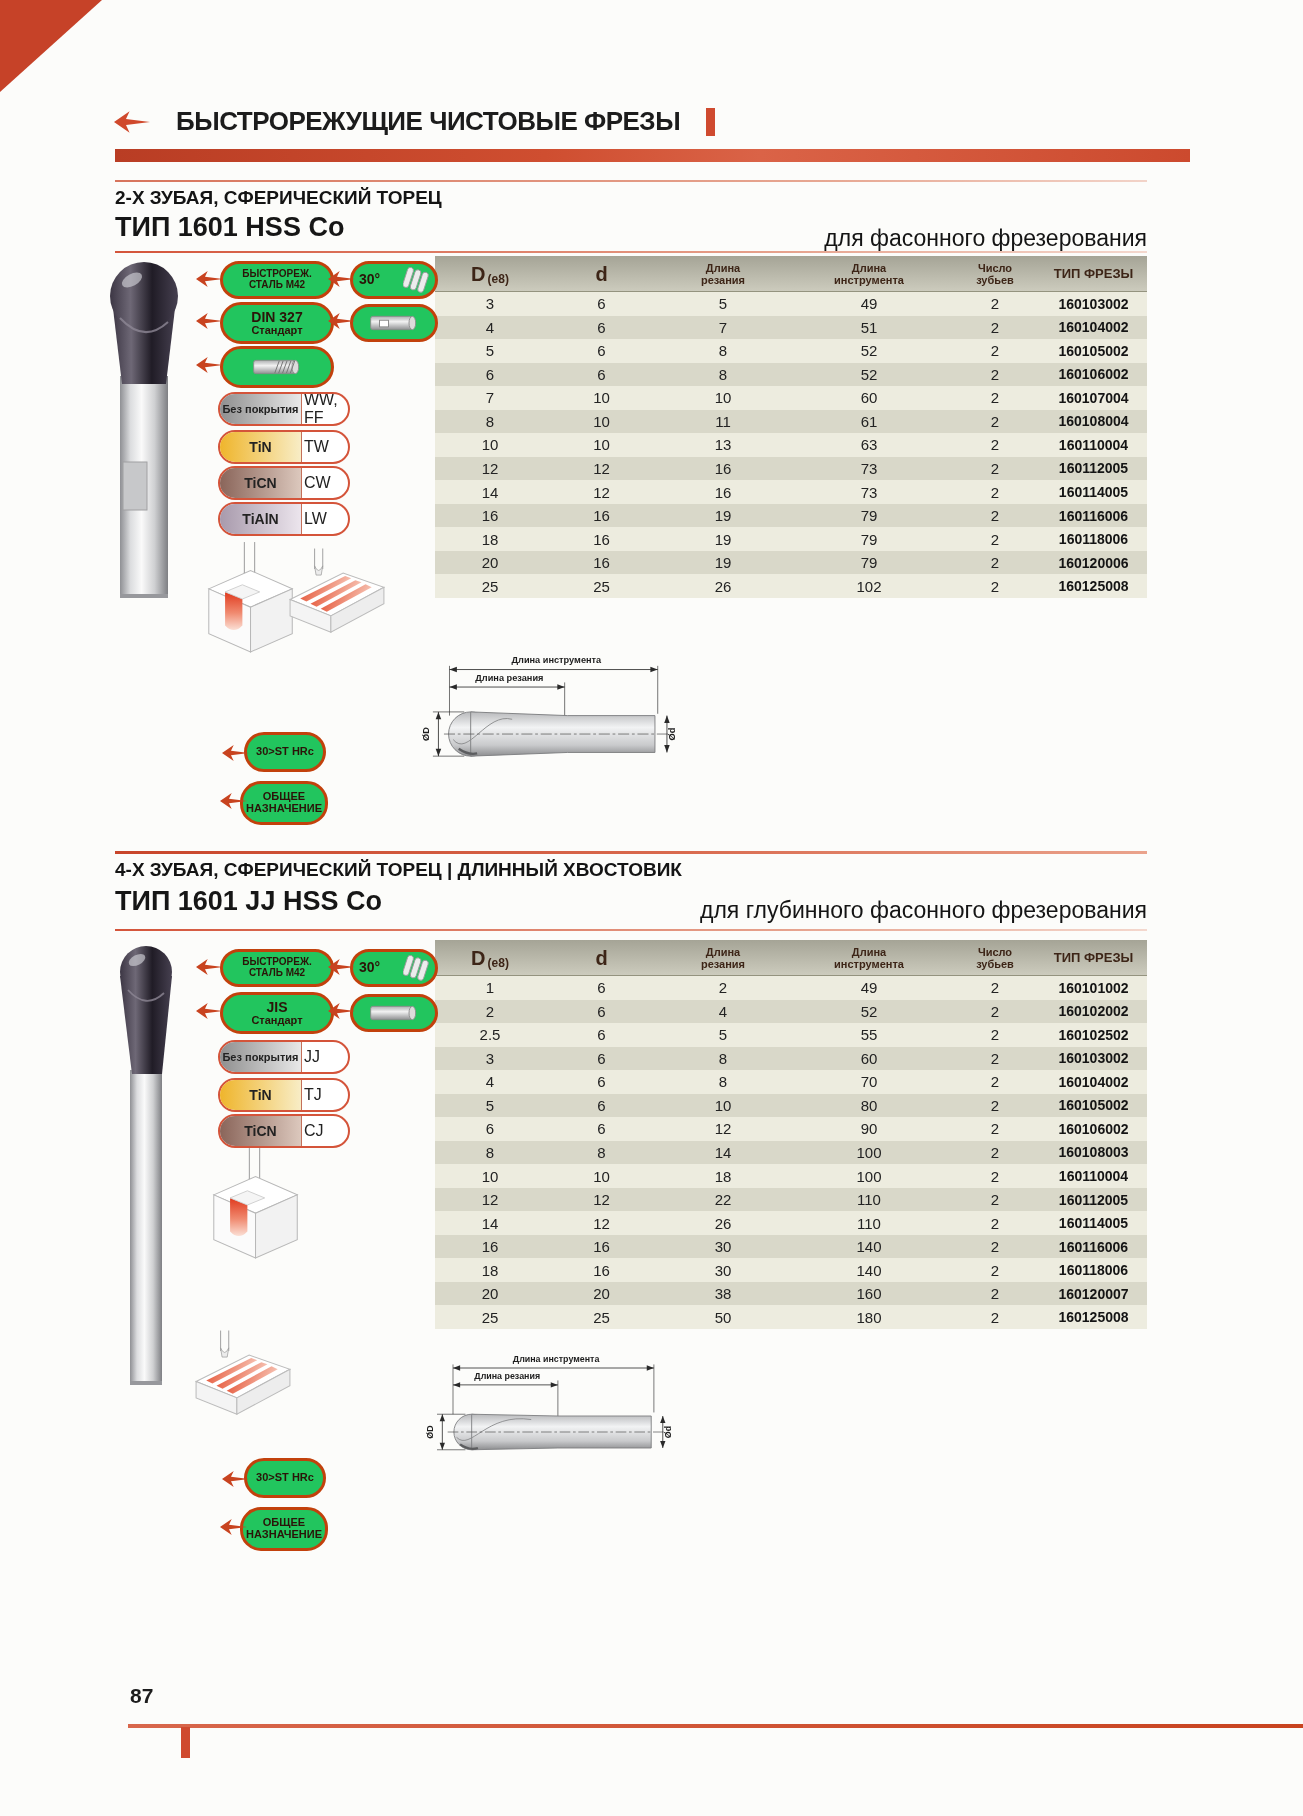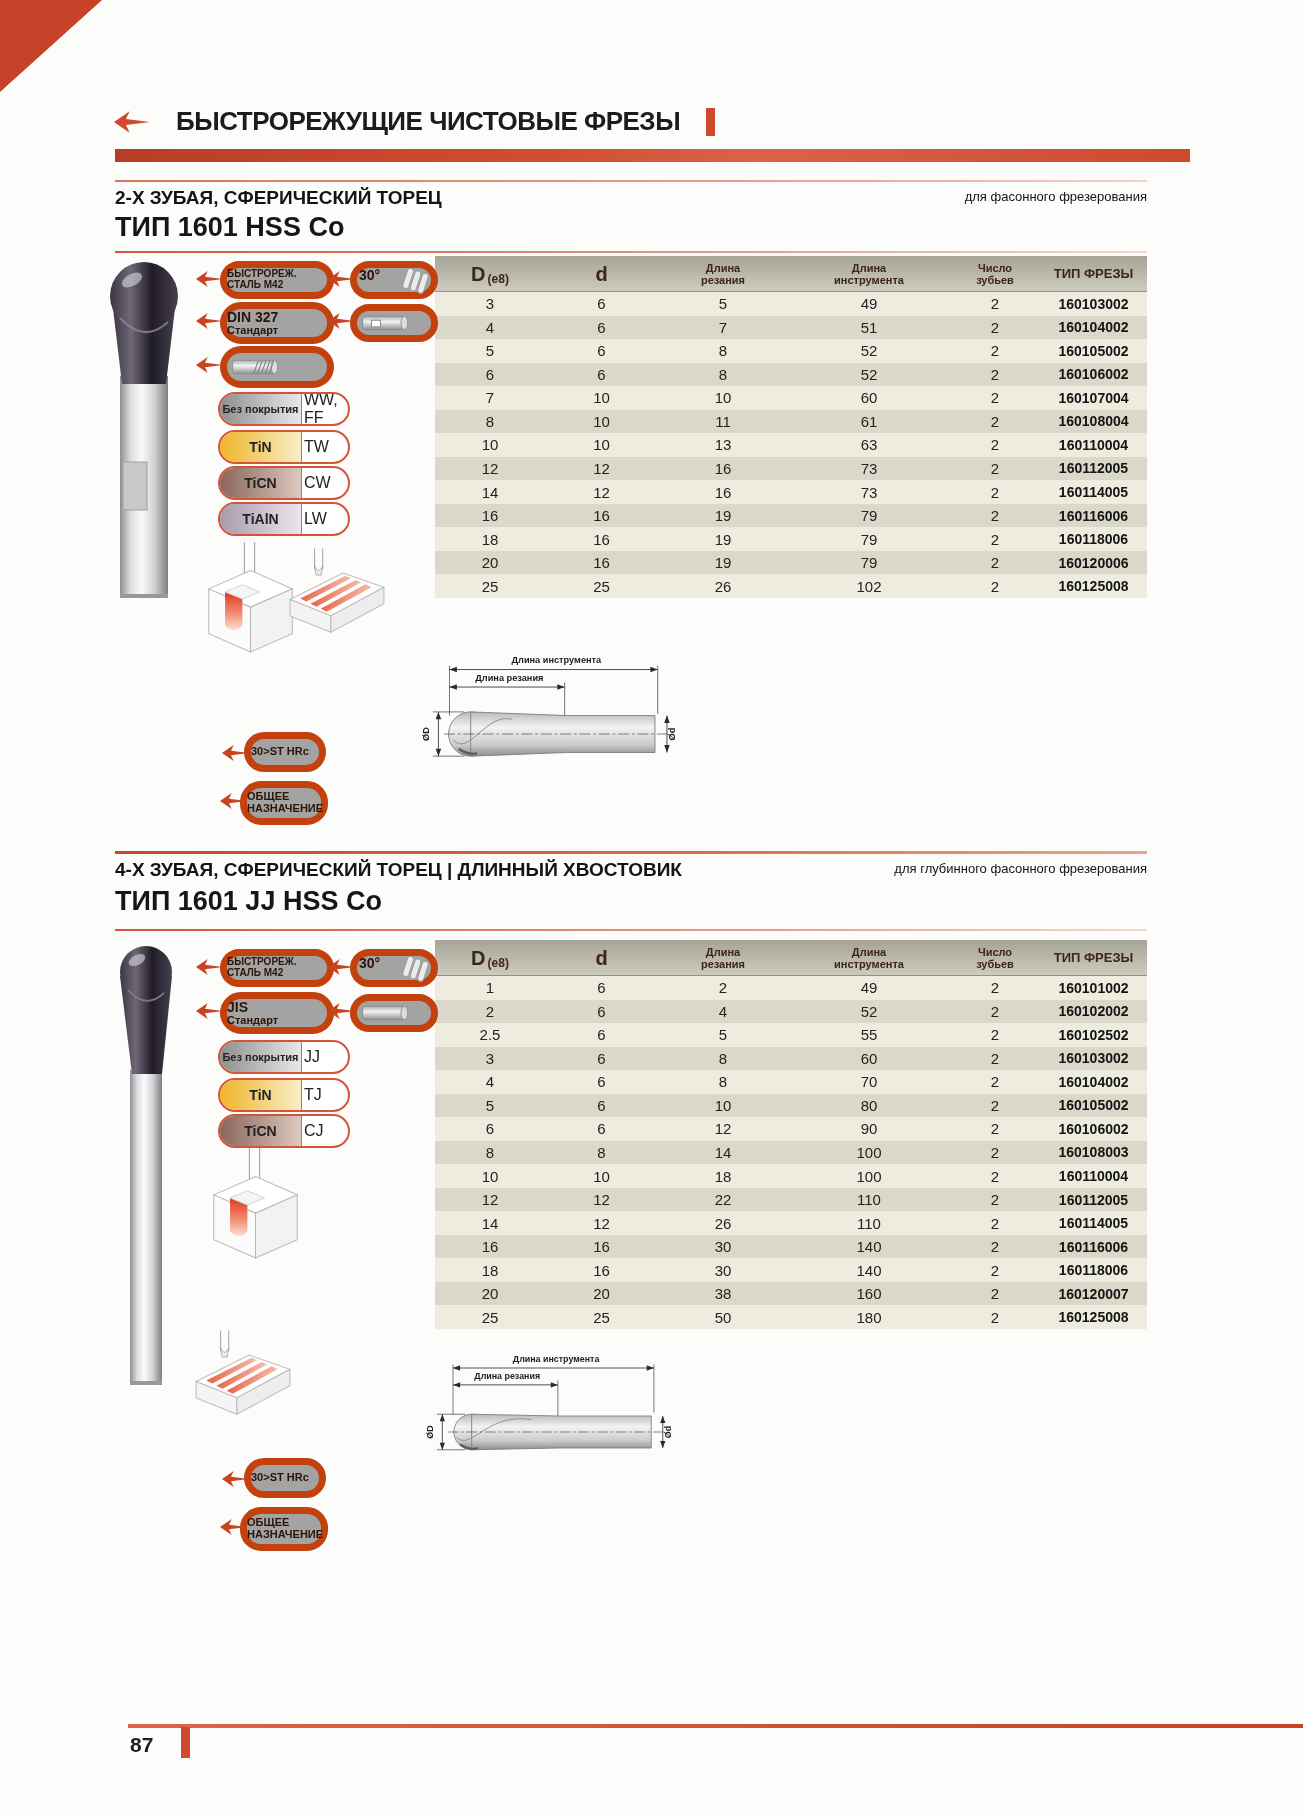--- a/index.html
+++ b/index.html
@@ -16,29 +16,29 @@
   .hdr-arrow { width:36px; height:26px; }
   .hdr-title { font-size:26px; font-weight:bold; color:#1c1c1c; letter-spacing:-0.5px; white-space:nowrap; }
   .hdr-tick { width:9px; height:28px; background:#cf4a2f; }
   .thick-bar { position:absolute; left:115px; top:149px; width:1075px; height:13px;
                background:linear-gradient(90deg,#b93d24,#cf4e30 40%,#da6347 60%,#cc4a2e); }
   .thin-bar { position:absolute; left:115px; top:180px; width:1032px; height:2px;
               background:linear-gradient(90deg,#d7745c,#e7a893 70%,#f2d3c8); }
 
   
   .sec-sub { position:absolute; font-size:19px; font-weight:bold; color:#141414; white-space:nowrap; }
-  .sec-app { position:absolute; font-size:13px; color:#141414; white-space:nowrap; }
+  .sec-app { position:absolute; font-size:23px; color:#141414; white-space:nowrap;margin-top:36px; }
   .sec-type { position:absolute; font-size:27px; font-weight:bold; color:#161616; white-space:nowrap; }
   .sec-line { position:absolute; height:2px; background:linear-gradient(90deg,#d4543a,#e6a28d 65%,#f4d8ce); }
   .sec-div  { position:absolute; height:3px; background:linear-gradient(90deg,#c8452a,#d96a4e 55%,#e9a globe); background:linear-gradient(90deg,#c8452a,#d96a4e 55%,#eda induced); background:linear-gradient(90deg,#c8452a,#d96a4e 55%,#eaa38c); }
 
   
   .swoosh { position:absolute; width:27px; height:18px; z-index:3; }
-  .badge { position:absolute; background:#a3a3a3; border:7px solid #c2410c; border-radius:21px;
-           display:flex; flex-direction:column; align-items:flex-start; justify-content:center;
+  .badge { position:absolute; background:#22c55e; border:3px solid #c2410c; border-radius:21px;
+           display:flex; flex-direction:column; align-items:center; justify-content:center;
            line-height:1.08; z-index:2; text-align:center; }
   .badge.row { flex-direction:row; gap:23px; }
   .b10 { font-size:10px; font-weight:bold; color:#2b1408; }
   .b11 { font-size:11px; font-weight:bold; color:#2b1408; }
   .b13 { font-size:14px; font-weight:bold; color:#2b1408; }
   .flutes { width:26px; height:26px; }
   .shank-ic { width:58px; height:20px; }
 
   
   .pill { position:absolute; width:132px; height:34px; border:2.5px solid #d4543a; border-radius:17px;
@@ -76,21 +76,21 @@
   .tdraw { position:absolute; }
   .dlab { font-size:10px; fill:#1d1d1d; font-weight:600; }
   .dim  { stroke:#2a2a2a; stroke-width:0.9; }
   .ext  { stroke:#2a2a2a; stroke-width:0.7; }
   .arr  { fill:#2a2a2a; }
   .cline{ stroke:#555; stroke-width:0.8; stroke-dasharray:12 3 3 3; }
 
   
   .foot-line { position:absolute; left:128px; top:1724px; width:1175px; height:4px;
                background:linear-gradient(90deg,#d8674c,#c8431f); }
-  .foot-num  { position:absolute; left:130px; top:1733px; font-size:21px; font-weight:bold; color:#1d1d1d; }
+  .foot-num  { position:absolute; left:130px; top:1684px; font-size:21px; font-weight:bold; color:#1d1d1d; }
   .foot-tick { position:absolute; left:181px; top:1727px; width:9px; height:31px; background:#cf4a2f; }
 </style>
 </head>
 <body>
 
 <div class="page">
 
   <div class="corner"></div>
 
   <div class="hdr">

